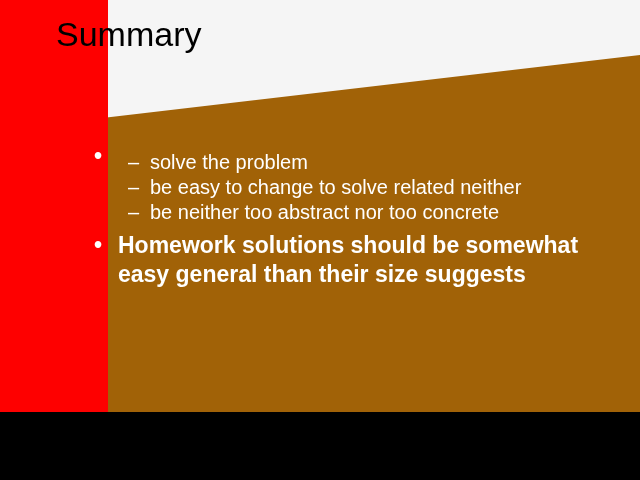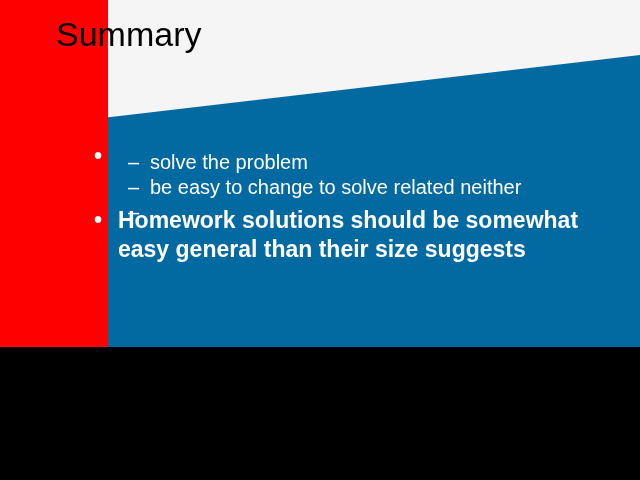--- a/index.html
+++ b/index.html
@@ -6,22 +6,22 @@
     margin: 0;
     padding: 0;
     background: #000000;
   }
   body {
     font-family: "Liberation Sans", sans-serif;
   }
   #slide {
     position: relative;
     width: 640px;
-    height: 347px;
-    background: #0369a1;
+    height: 412px;
+    background: #a16207;
     overflow: hidden;
   }
   
   .top-white {
     position: absolute;
     left: 0;
     top: 0;
     width: 640px;
     height: 130px;
     background: #f5f5f5;
@@ -126,20 +126,21 @@
       <span>solve the problem</span>
     </div>
 
     <div class="lvl2">
       <span class="dash">–</span>
       <span>be easy to change to solve related neither</span>
     </div>
 
     <div class="lvl2">
       <span class="dash">–</span>
+      <span>be neither too abstract nor too concrete</span>
     </div>
 
     <div class="spacer-1"></div>
 
     <div class="lvl1">
       <span class="bullet">•</span>
       <span>Homework solutions should be somewhat easy general than their size suggests</span>
     </div>
 
   </div>

